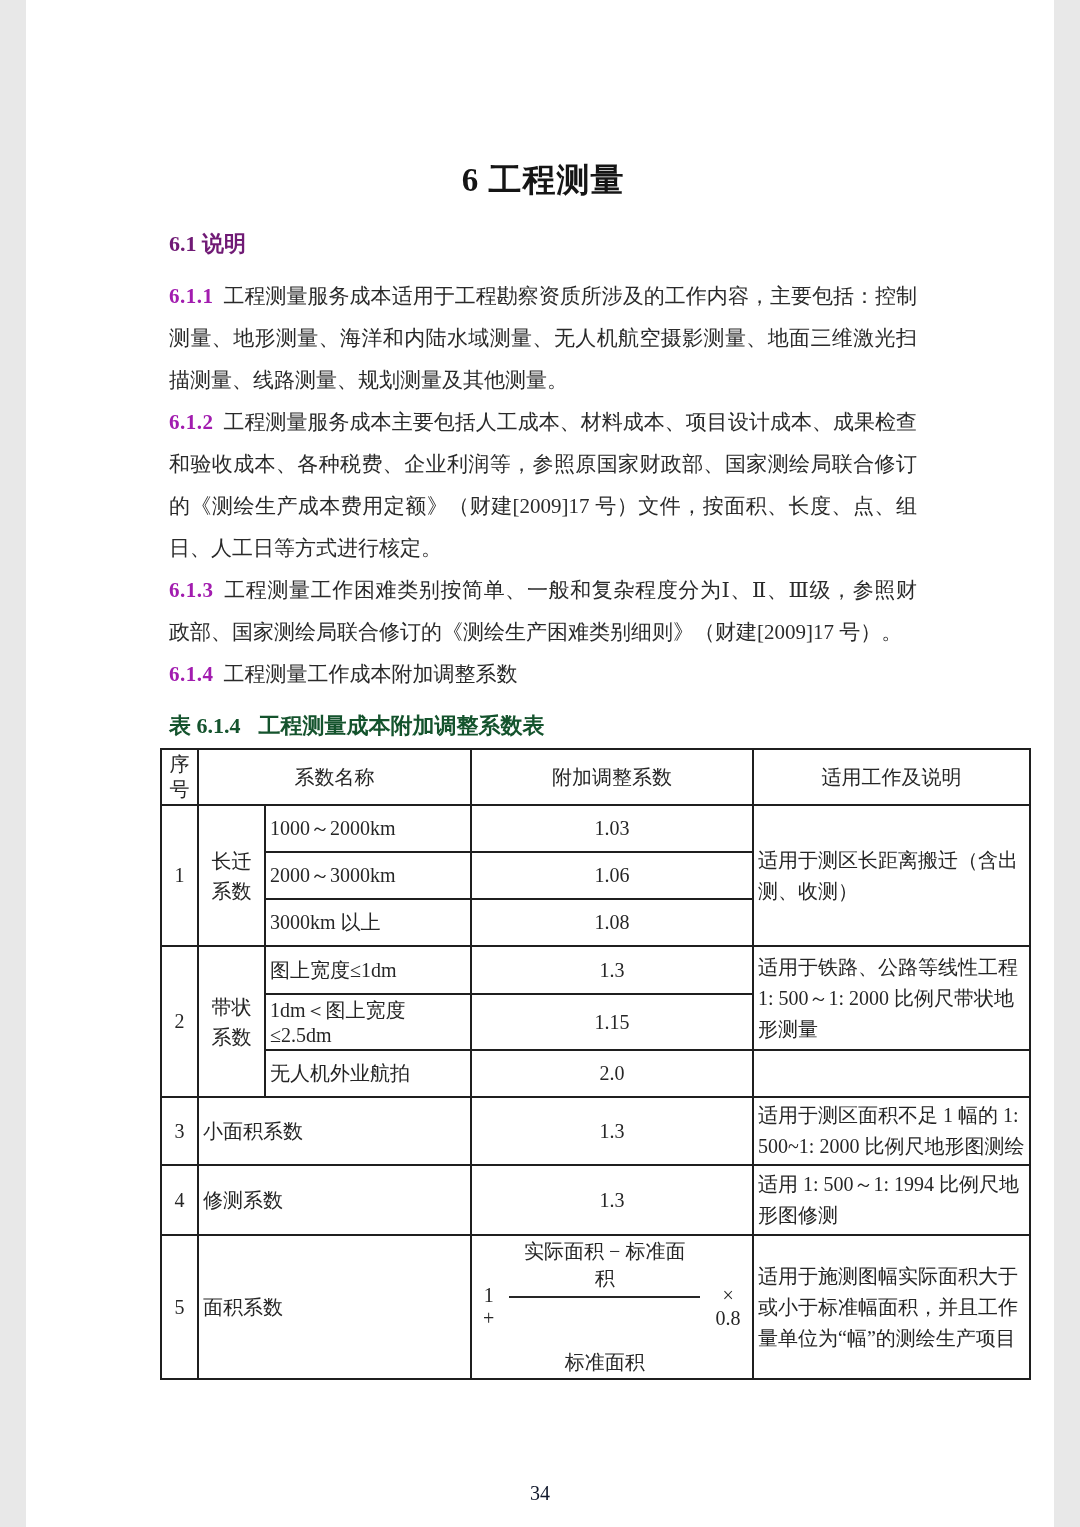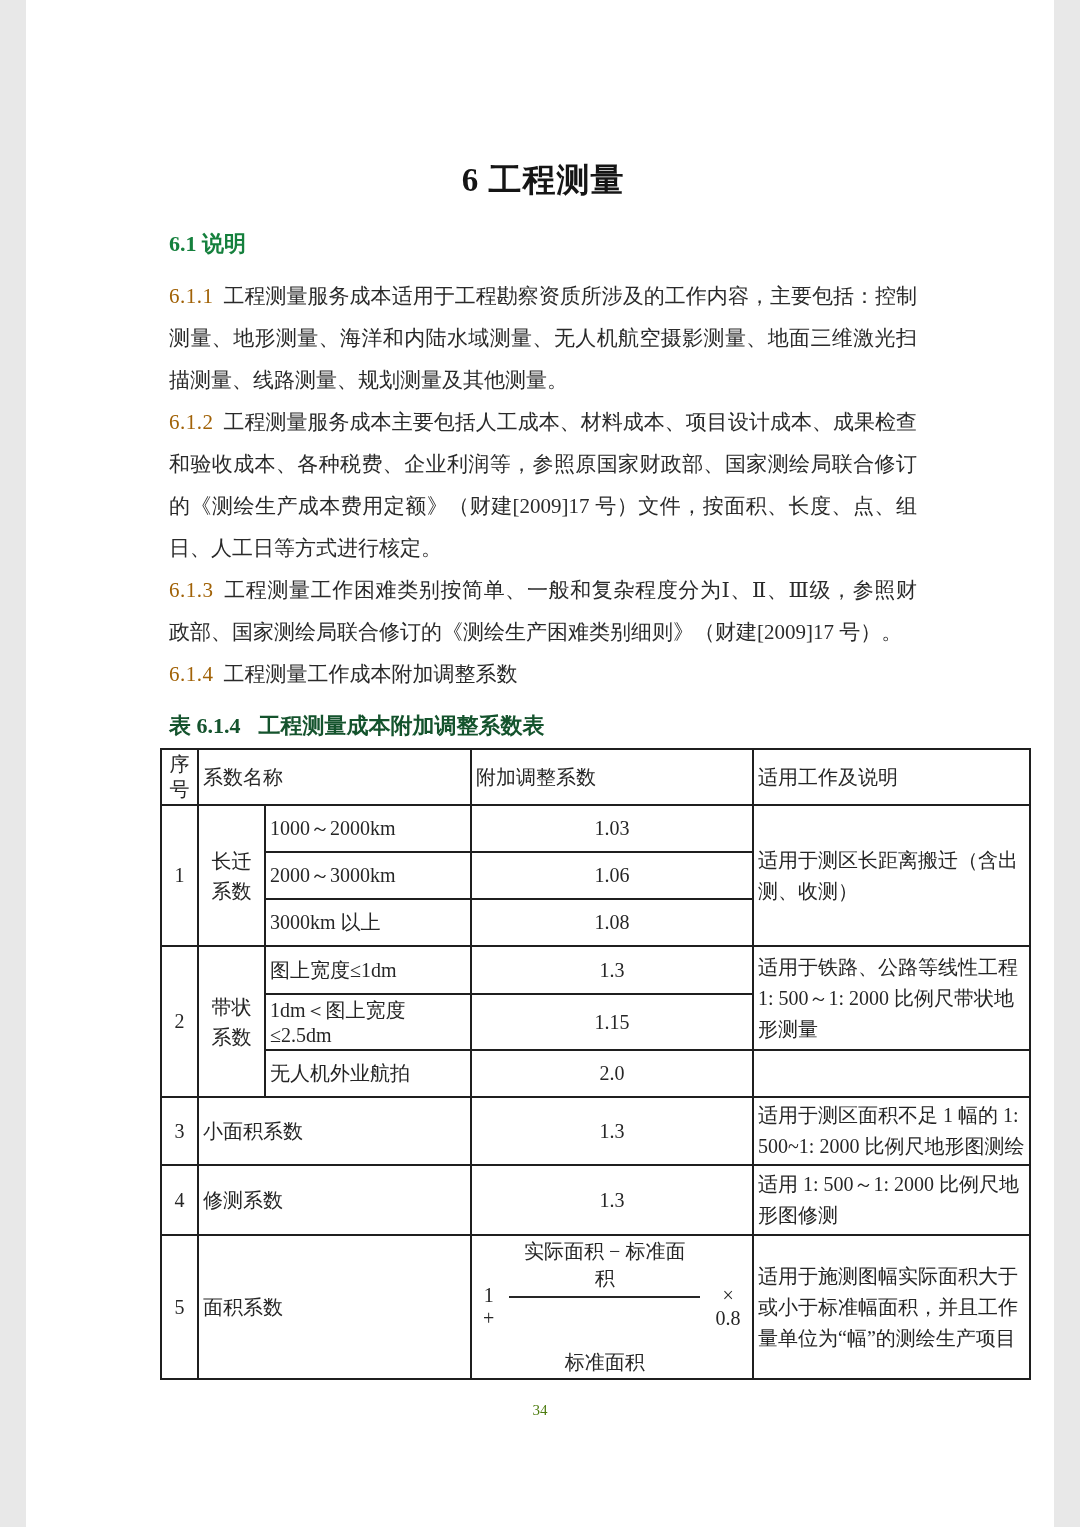--- a/index.html
+++ b/index.html
@@ -26,33 +26,33 @@
     text-align: center;
     font-size: 33px;
     font-weight: bold;
     color: #151515;
     letter-spacing: 1px;
   }
   .sec-heading {
     margin: 0 0 16px 0;
     font-size: 22px;
     font-weight: bold;
-    color: #15803d;
+    color: #701a75;
   }
   .para {
     margin: 0;
     font-size: 21px;
     line-height: 42px;
     text-align: justify;
     text-justify: inter-character;
     color: #2a2a2a;
   }
   .para .pnum {
-    font-weight: normal;
-    color: #a16207;
+    font-weight: bold;
+    color: #a21caf;
     margin-right: 10px;
     letter-spacing: 0.5px;
   }
   .tbl-caption {
     margin: 16px 0 7px 0;
     font-size: 22px;
     font-weight: bold;
     color: #14532d;
   }
   .tbl-caption .cap-label { margin-right: 18px; }
@@ -66,21 +66,21 @@
   }
   table.coef-table td {
     border: 2px solid #1f1f1f;
     font-size: 20px;
     color: #262626;
     vertical-align: middle;
     padding: 2px 4px;
     overflow: hidden;
     box-sizing: border-box;
   }
-  td.c-center { text-align: left; }
+  td.c-center { text-align: center; }
   td.c-name   { text-align: left; padding-left: 17px; }
   td.c-coef   { text-align: center; }
   td.c-group  { text-align: center; padding: 0 12px; line-height: 1.5; }
   td.c-desc   { text-align: left; padding: 8px 11px; line-height: 1.55; }
   td.c-no     { text-align: center; line-height: 1.25; }
 
   tr.h52  { height: 52px; }
   tr.h47  { height: 47px; }
   tr.h48  { height: 48px; }
   tr.h60  { height: 60px; }
@@ -107,24 +107,24 @@
     border-bottom: 2px solid #262626;
   }
   .frac .fden {
     padding-top: 4px;
     text-align: center;
   }
   .page-num {
     position: absolute;
     left: 0;
     right: 0;
-    top: 1402px;
-    text-align: center;
-    font-size: 15px;
-    color: #4d7c0f;
+    top: 1482px;
+    text-align: center;
+    font-size: 20px;
+    color: #0f172a;
   }
 </style>
 </head>
 <body>
 
 <div class="page">
   <div class="content">
 
     <h1 class="doc-title">6 工程测量</h1>
 
@@ -194,21 +194,21 @@
         <td class="c-no">3</td>
         <td colspan="2" class="c-name">小面积系数</td>
         <td class="c-coef">1.3</td>
         <td class="c-desc">适用于测区面积不足 1 幅的 1: 500~1: 2000 比例尺地形图测绘</td>
       </tr>
 
       <tr class="h70">
         <td class="c-no">4</td>
         <td colspan="2" class="c-name">修测系数</td>
         <td class="c-coef">1.3</td>
-        <td class="c-desc">适用 1: 500～1: 2000 比例尺地形图修测</td>
+        <td class="c-desc">适用 1: 500～1: 1994 比例尺地形图修测</td>
       </tr>
 
       <tr class="h110">
         <td class="c-no">5</td>
         <td colspan="2" class="c-name">面积系数</td>
         <td class="c-coef">
           <div class="formula">
             <span>1 +</span>
             <span class="frac">
               <span class="fnum">实际面积 − 标准面积</span>

